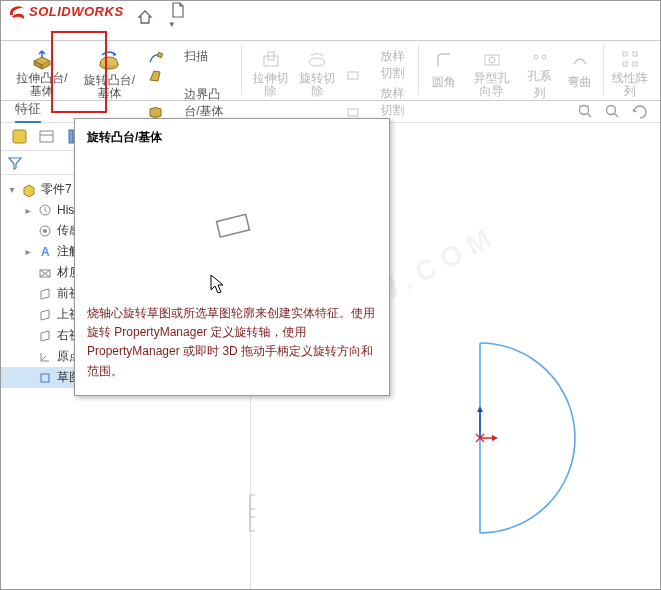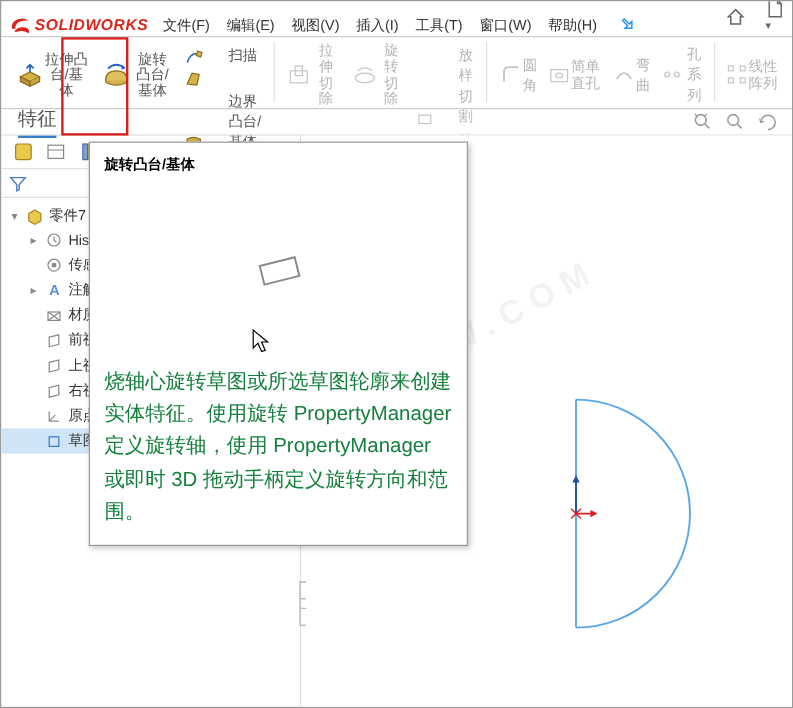--- a/index.html
+++ b/index.html
@@ -1,83 +1,69 @@
 <!DOCTYPE html>
 <html><head>
 <meta charset="utf-8">
 <style>
 *{box-sizing:border-box;margin:0;padding:0;font-family:"Microsoft YaHei",SimSun,sans-serif;font-size:12px;user-select:none}
 body{width:661px;height:590px;background:#fff;overflow:hidden;position:relative;border:1px solid #999}
-.titlebar{height:30px;display:flex;align-items:flex-end;padding:0 6px;border-bottom:1px solid #ccc}
+.titlebar{height:40px;display:flex;align-items:flex-start;padding:0 6px;border-bottom:1px solid #ccc}
 .logo{display:flex;align-items:center;gap:2px;margin-right:12px}
 .logo-ds{color:#d9251c;font-size:18px;font-weight:bold;font-style:italic;font-family:Georgia,serif}
 .logo-text{color:#d9251c;font-weight:bold;font-size:13px;letter-spacing:0.5px;font-style:italic}
 .menu{display:flex;gap:14px;flex:1;color:#333}
 .menu span{cursor:default}
 .menu .arrow{color:#1e90ff;font-size:14px;margin-left:4px}
 .title-icons{display:flex;gap:16px;color:#666;align-items:center}
 .ribbon{height:60px;display:flex;align-items:flex-start;padding:4px 8px 0 8px;gap:2px;border-bottom:1px solid #ccc;position:relative}
-.rbtn{display:flex;flex-direction:row;align-items:center;justify-content:flex-start;text-align:center;font-size:11px;color:#555;padding:2px 4px;min-width:38px;height:55px}
+.rbtn{display:flex;flex-direction:column;align-items:center;justify-content:flex-start;text-align:center;font-size:11px;color:#555;padding:2px 4px;min-width:38px;height:55px}
 .rbtn.disabled{color:#b5b5b5}
 .rbtn .icn{width:26px;height:26px;display:flex;align-items:center;justify-content:center;font-size:20px;margin-bottom:1px}
 .rgroup{display:flex;flex-direction:column;gap:1px;padding-top:2px}
 .ritem{display:flex;align-items:flex-end;gap:21px;font-size:11px;color:#555;padding:1px 4px}
 .ritem.disabled{color:#b5b5b5}
 .ritem .smicn{width:15px;height:15px;display:inline-flex;align-items:center;justify-content:center}
 .highlight-box{position:absolute;border:2.5px solid #d62020;left:50px;top:30px;width:56px;height:82px;z-index:50}
 .tabbar{height:22px;display:flex;align-items:center;gap:14px;padding-left:14px;color:#555;position:relative;border-bottom:1px solid #e0e0e0}
-.tabbar .tab{font-size:16px}
+.tabbar .tab{font-size:13px}
 .search-icons{position:absolute;right:12px;display:flex;gap:10px;color:#888}
 .content{display:flex;height:calc(100% - 30px - 60px - 22px)}
 .sidebar{width:250px;border-right:1px solid #ddd;display:flex;flex-direction:column}
 .side-icons{height:28px;display:flex;align-items:center;gap:10px;padding-left:10px;border-bottom:1px solid #e0e0e0}
 .side-icons .si{width:17px;height:17px}
 .filter-row{height:24px;display:flex;align-items:center;padding-left:6px;border-bottom:1px solid #e0e0e0}
 .tree{flex:1;padding:4px 0;overflow:hidden;font-size:12px;color:#333}
 .tree-row{display:flex;align-items:center;gap:4px;padding:2px 4px 2px 6px;white-space:nowrap}
 .tree-row .exp{width:10px;color:#888;font-size:10px;text-align:center}
 .tree-row.child{padding-left:22px}
 .tree-row.child2{padding-left:22px}
 .tree-row.selected{background:#cfe4f7}
 .tree-row .ticn{width:16px;height:16px;display:inline-flex;align-items:center;justify-content:center}
 .viewport{flex:1;position:relative;background:#fff}
 .tooltip{position:absolute;left:73px;top:117px;width:316px;background:#fff;border:1px solid #999;box-shadow:2px 2px 5px rgba(0,0,0,0.25);z-index:40;padding:10px 12px 14px 12px}
 .tooltip-title{font-weight:bold;font-size:12px;margin-bottom:10px}
 .tooltip-img{width:100%;height:140px;display:flex;align-items:center;justify-content:center}
-.tooltip-desc{font-size:17px;line-height:1.6;color:#15803d;margin-top:8px}
+.tooltip-desc{font-size:12px;line-height:1.6;color:#7f1d1d;margin-top:8px}
 svg{display:block}
 .cursor-arrow{position:absolute;left:208px;top:272px;z-index:45}
 .watermark{position:absolute;right:150px;top:150px;transform:rotate(-28deg);color:rgba(0,0,0,0.05);font-size:28px;font-weight:bold;letter-spacing:8px;z-index:1;pointer-events:none}
 </style>
 </head>
 <body>
 
 <div class="titlebar">
   <div class="logo">
     <span class="logo-ds">
       <svg width="20" height="20" viewBox="0 0 20 20">
           <path d="M3 14 Q2 8 8 6 Q14 4 17 8 Q15 6 10 8 Q5 10 6 14 Z" fill="#d9251c"></path>
           <path d="M5 16 Q8 12 14 13 Q18 14 17 18 Q14 15 9 16 Q6 17 5 16 Z" fill="#d9251c"></path>
         </svg>
     </span>
     <span class="logo-text">SOLIDWORKS</span>
-  </div>
-  <div class="menu">
-    <span>文件(F)</span>
-    <span>编辑(E)</span>
-    <span>视图(V)</span>
-    <span>插入(I)</span>
-    <span>工具(T)</span>
-    <span>窗口(W)</span>
-    <span>帮助(H)</span>
-    <span class="arrow">
-      <svg width="14" height="14" viewBox="0 0 14 14">
-          <path d="M6 2 L6 8 L3 8 L7 12 L11 8 L8 8 L8 2 Z" fill="none" stroke="#1e90ff" stroke-width="1.2" transform="rotate(-45 7 7)"></path>
-        </svg>
-    </span>
   </div>
   <div class="title-icons">
     <span>
         <svg width="18" height="18" viewBox="0 0 18 18">
           <path d="M3 9 L9 3 L15 9 L13 9 L13 15 L5 15 L5 9 Z" fill="none" stroke="#666" stroke-width="1.3"></path>
         </svg>
       </span>
     <span><svg width="16" height="18" viewBox="0 0 16 18">
           <path d="M3 2 L10 2 L13 5 L13 16 L3 16 Z M10 2 L10 5 L13 5" fill="none" stroke="#666" stroke-width="1.2"></path>
         </svg><span style="color:#666;font-size:9px;position:relative;top:-3px">▾</span></span>
@@ -176,41 +162,41 @@
         <svg width="20" height="20" viewBox="0 0 20 20">
           <path d="M4 16 L4 8 Q4 4 8 4 L16 4" fill="none" stroke="#c5c5c5" stroke-width="1.5"></path>
         </svg>
       </span>
       <span>圆角</span>
     </div>
   <div class="rbtn disabled">
       <span class="icn">
         <svg width="20" height="20" viewBox="0 0 20 20">
           <rect x="3" y="6" width="14" height="10" fill="none" stroke="#c5c5c5"></rect>
-          <ellipse cx="10" cy="11" rx="3" ry="2" fill="none" stroke="#c5c5c5"></ellipse>
-        </svg>
-      </span>
-      <span style="line-height:1.1">简单直孔</span>
-    </div>
-  <div class="rbtn disabled">
-      <span class="icn">
-        <svg width="20" height="20" viewBox="0 0 20 20">
-          <path d="M4 14 Q10 4 16 14" fill="none" stroke="#c5c5c5" stroke-width="1.5"></path>
-        </svg>
-      </span>
-      <span>弯曲</span>
+          <circle cx="10" cy="11" r="3" fill="none" stroke="#c5c5c5"></circle>
+        </svg>
+      </span>
+      <span style="line-height:1.1">异型孔向导</span>
     </div>
   <div class="rbtn disabled">
       <span class="icn">
         <svg width="20" height="20" viewBox="0 0 20 20">
           <circle cx="6" cy="10" r="2" fill="none" stroke="#c5c5c5"></circle>
           <circle cx="14" cy="10" r="2" fill="none" stroke="#c5c5c5"></circle>
         </svg>
       </span>
       <span>孔系列</span>
+    </div>
+  <div class="rbtn disabled">
+      <span class="icn">
+        <svg width="20" height="20" viewBox="0 0 20 20">
+          <path d="M4 14 Q10 4 16 14" fill="none" stroke="#c5c5c5" stroke-width="1.5"></path>
+        </svg>
+      </span>
+      <span>弯曲</span>
     </div>
   <div style="width:1px;background:#e0e0e0;height:50px;margin:0 2px"></div>
   <div class="rbtn disabled">
       <span class="icn">
         <svg width="20" height="20" viewBox="0 0 20 20">
           <rect x="3" y="3" width="4" height="4" fill="none" stroke="#c5c5c5"></rect>
           <rect x="13" y="3" width="4" height="4" fill="none" stroke="#c5c5c5"></rect>
           <rect x="3" y="13" width="4" height="4" fill="none" stroke="#c5c5c5"></rect>
           <rect x="13" y="13" width="4" height="4" fill="none" stroke="#c5c5c5"></rect>
         </svg>

